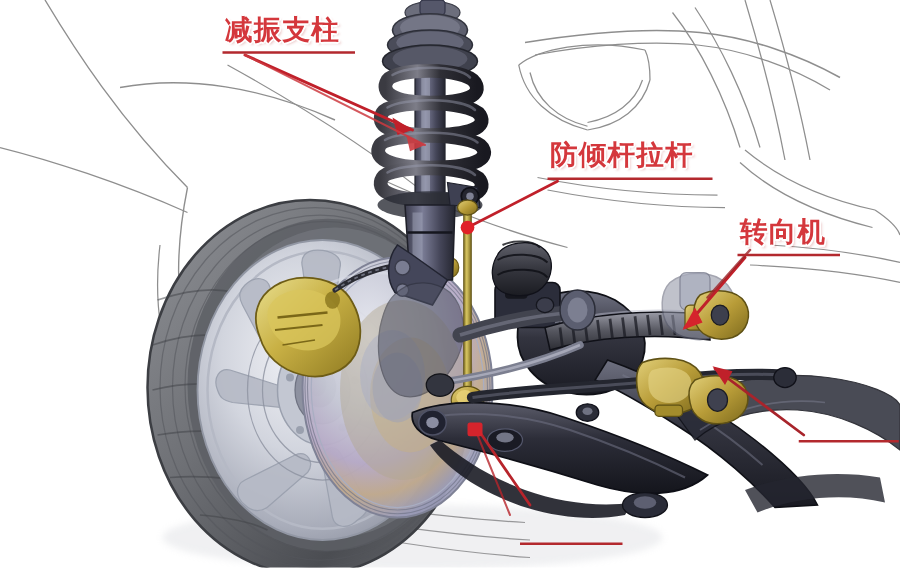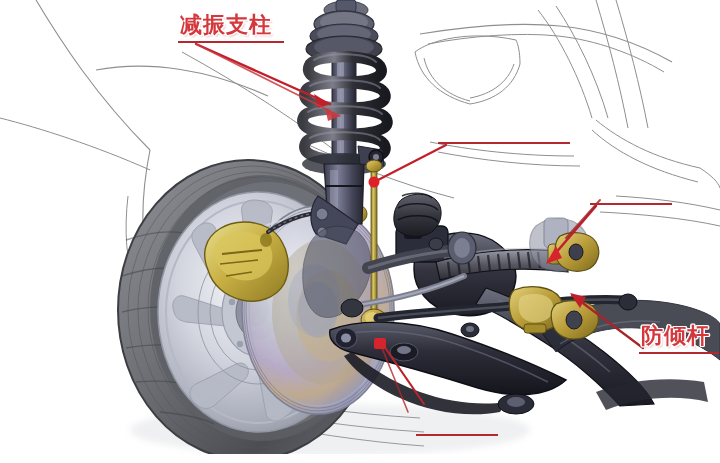--- a/index.html
+++ b/index.html
@@ -406,22 +406,23 @@
         <path d="M424,404 L384,346" stroke="#b7242b" stroke-width="2.2" fill="none"></path>
         <path d="M408,412 L382,348" stroke="#b7242b" stroke-width="1.6" fill="none" opacity=".8"></path>
         <rect x="374" y="338" width="12" height="11" rx="2" fill="#d5242c"></rect>
       </g>
     </g>
   </svg>
 
   <div class="label" style="left:180px;top:14px;">减振支柱</div>
   <div class="lbl-underline" style="left:178px;top:41px;width:106px;"></div>
 
+  <div class="label" style="left:440px;top:114px;">防倾杆拉杆</div>
   <div class="lbl-underline" style="left:438px;top:142px;width:132px;"></div>
 
+  <div class="label" style="left:592px;top:176px;">转向机</div>
   <div class="lbl-underline" style="left:590px;top:203px;width:82px;"></div>
 
-  <div class="label" style="left:641px;top:325px;">防倾杆</div>
   <div class="lbl-underline" style="left:639px;top:352px;width:80px;"></div>
 
   <div class="lbl-underline" style="left:416px;top:434px;width:82px;"></div>
 
 </div>
 
 </body></html>

